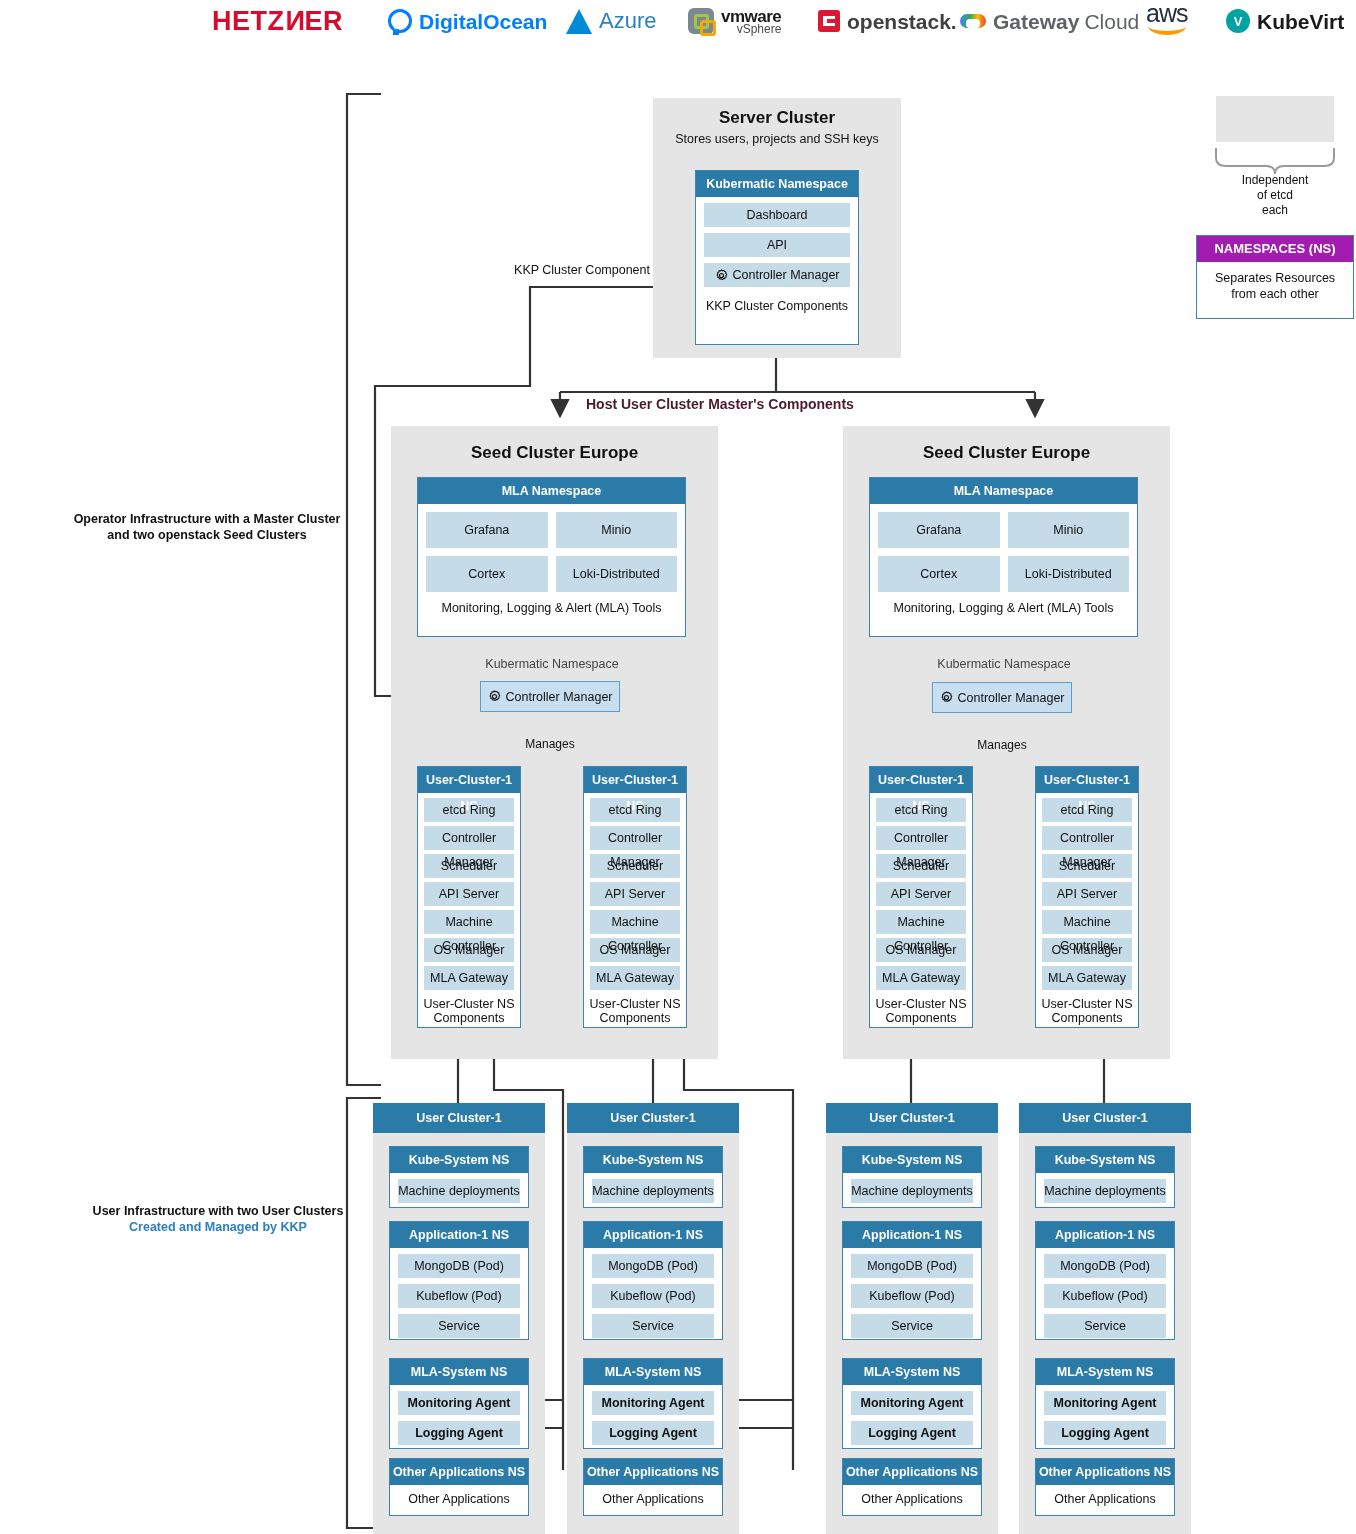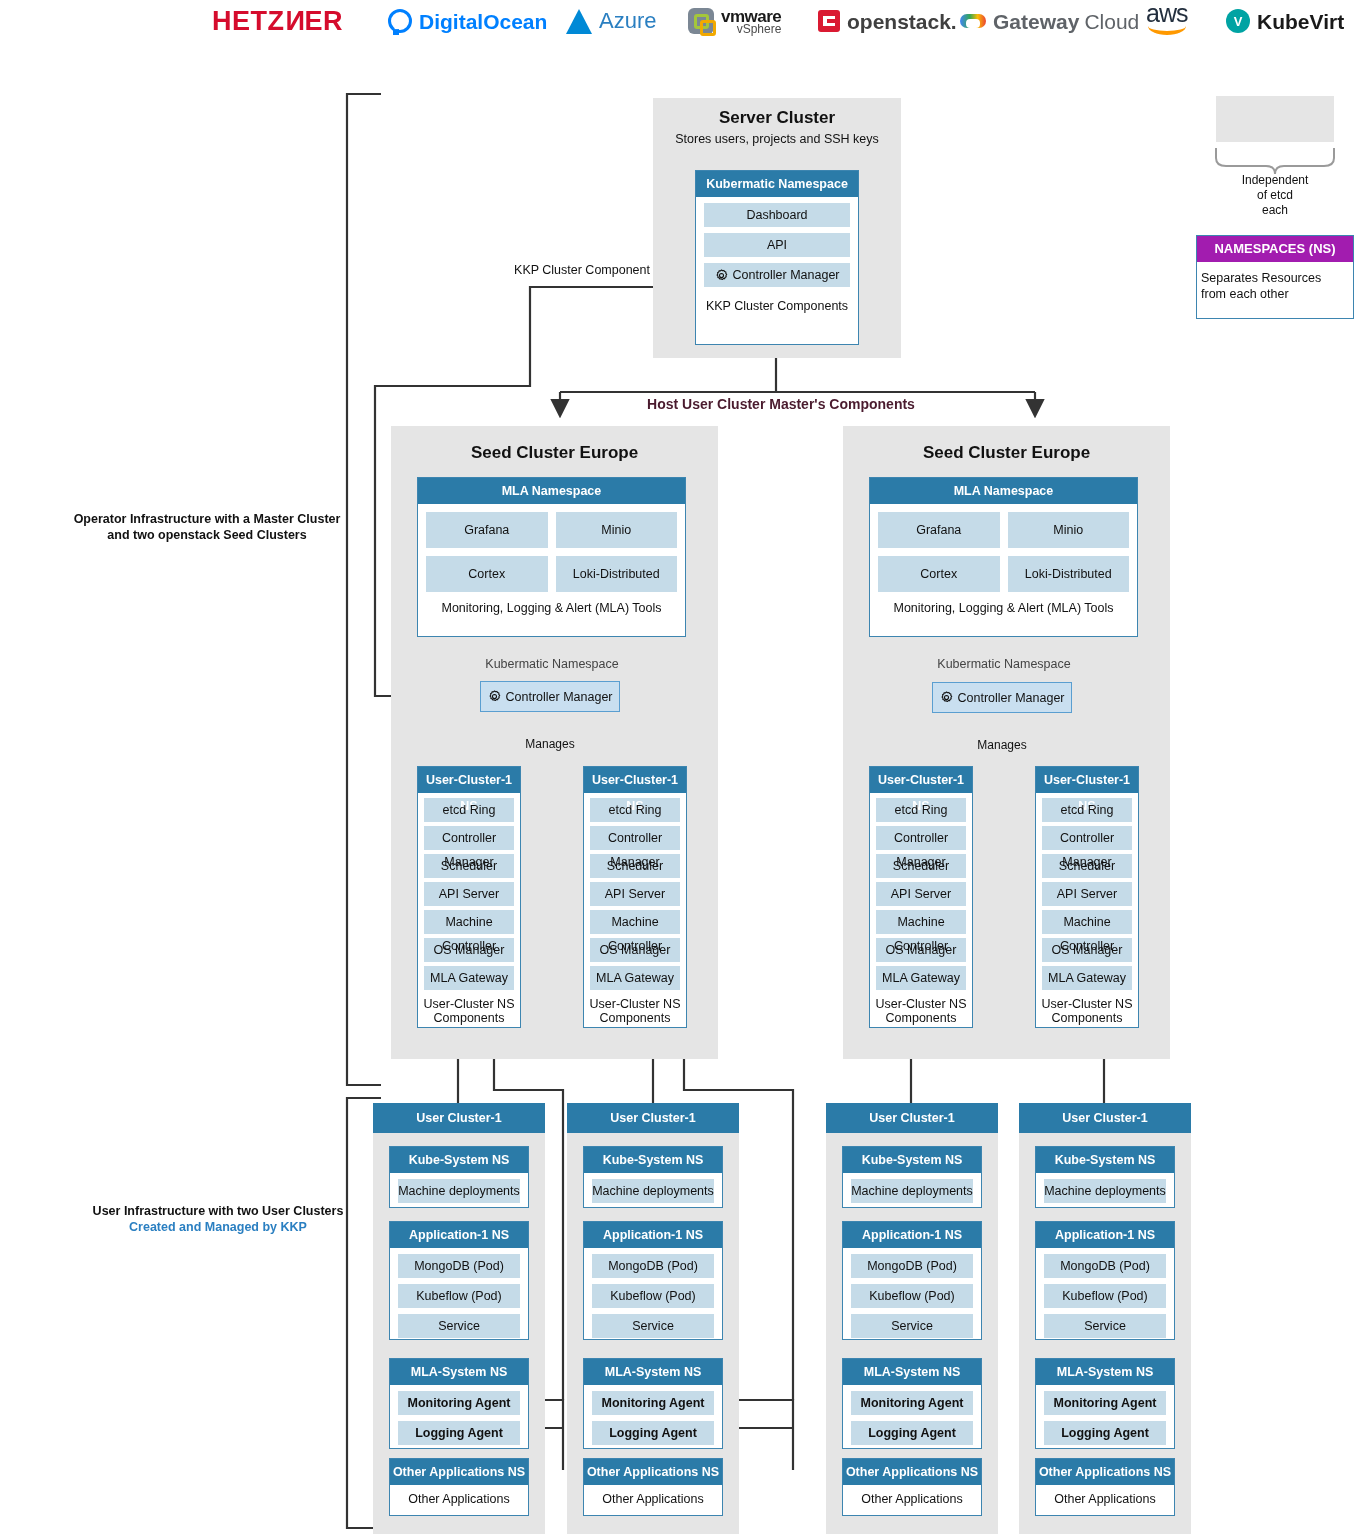--- a/index.html
+++ b/index.html
@@ -75,30 +75,30 @@
 
   .cm-box { position:absolute; background:#c9dff0; border:1px solid #5a9ed0;
             font-size:12.5px; color:#111; display:flex; align-items:center;
             justify-content:center; gap:5px; }
   .gear { width:13px; height:13px; flex:0 0 auto; }
 
   .side-note { position:absolute; font-size:12.5px; font-weight:bold; color:#111;
                text-align:center; line-height:16px; }
   .side-note .blue { color:#2a7fc1; }
 
-  .mid-label { position:absolute; font-size:14px; font-weight:bold; color:#4a1b2e; text-align:center; }
+  .mid-label { position:absolute; font-size:14px; font-weight:bold; color:#4a1b2e; }
   .small-label { position:absolute; font-size:12px; color:#111; text-align:center; }
 
   
   .legend-gray { position:absolute; background:#e5e5e5; }
   .legend-txt  { position:absolute; text-align:center; font-size:12px; color:#111; line-height:15px; }
   .legend-ns   { position:absolute; border:1px solid #3d85b0; background:#fff; }
   .legend-ns .hd { background:#a21caf; color:#fff; font-weight:bold; font-size:13px;
                    text-align:center; line-height:26px; height:26px; }
-  .legend-ns .bd { font-size:12.5px; text-align:left; color:#111; line-height:16px; padding:8px 4px 9px; }
+  .legend-ns .bd { font-size:12.5px; text-align:center; color:#111; line-height:16px; padding:8px 4px 9px; }
 
   svg.overlay { position:absolute; left:0; top:0; width:1356px; height:1534px; pointer-events:none; }
 </style>
 </head>
 <body>
 
 <div id="logo-strip">
   <div class="logo hetzner">
     <span class="logo-text">HETZ<span class="zc">N</span>ER</span>
   </div>

